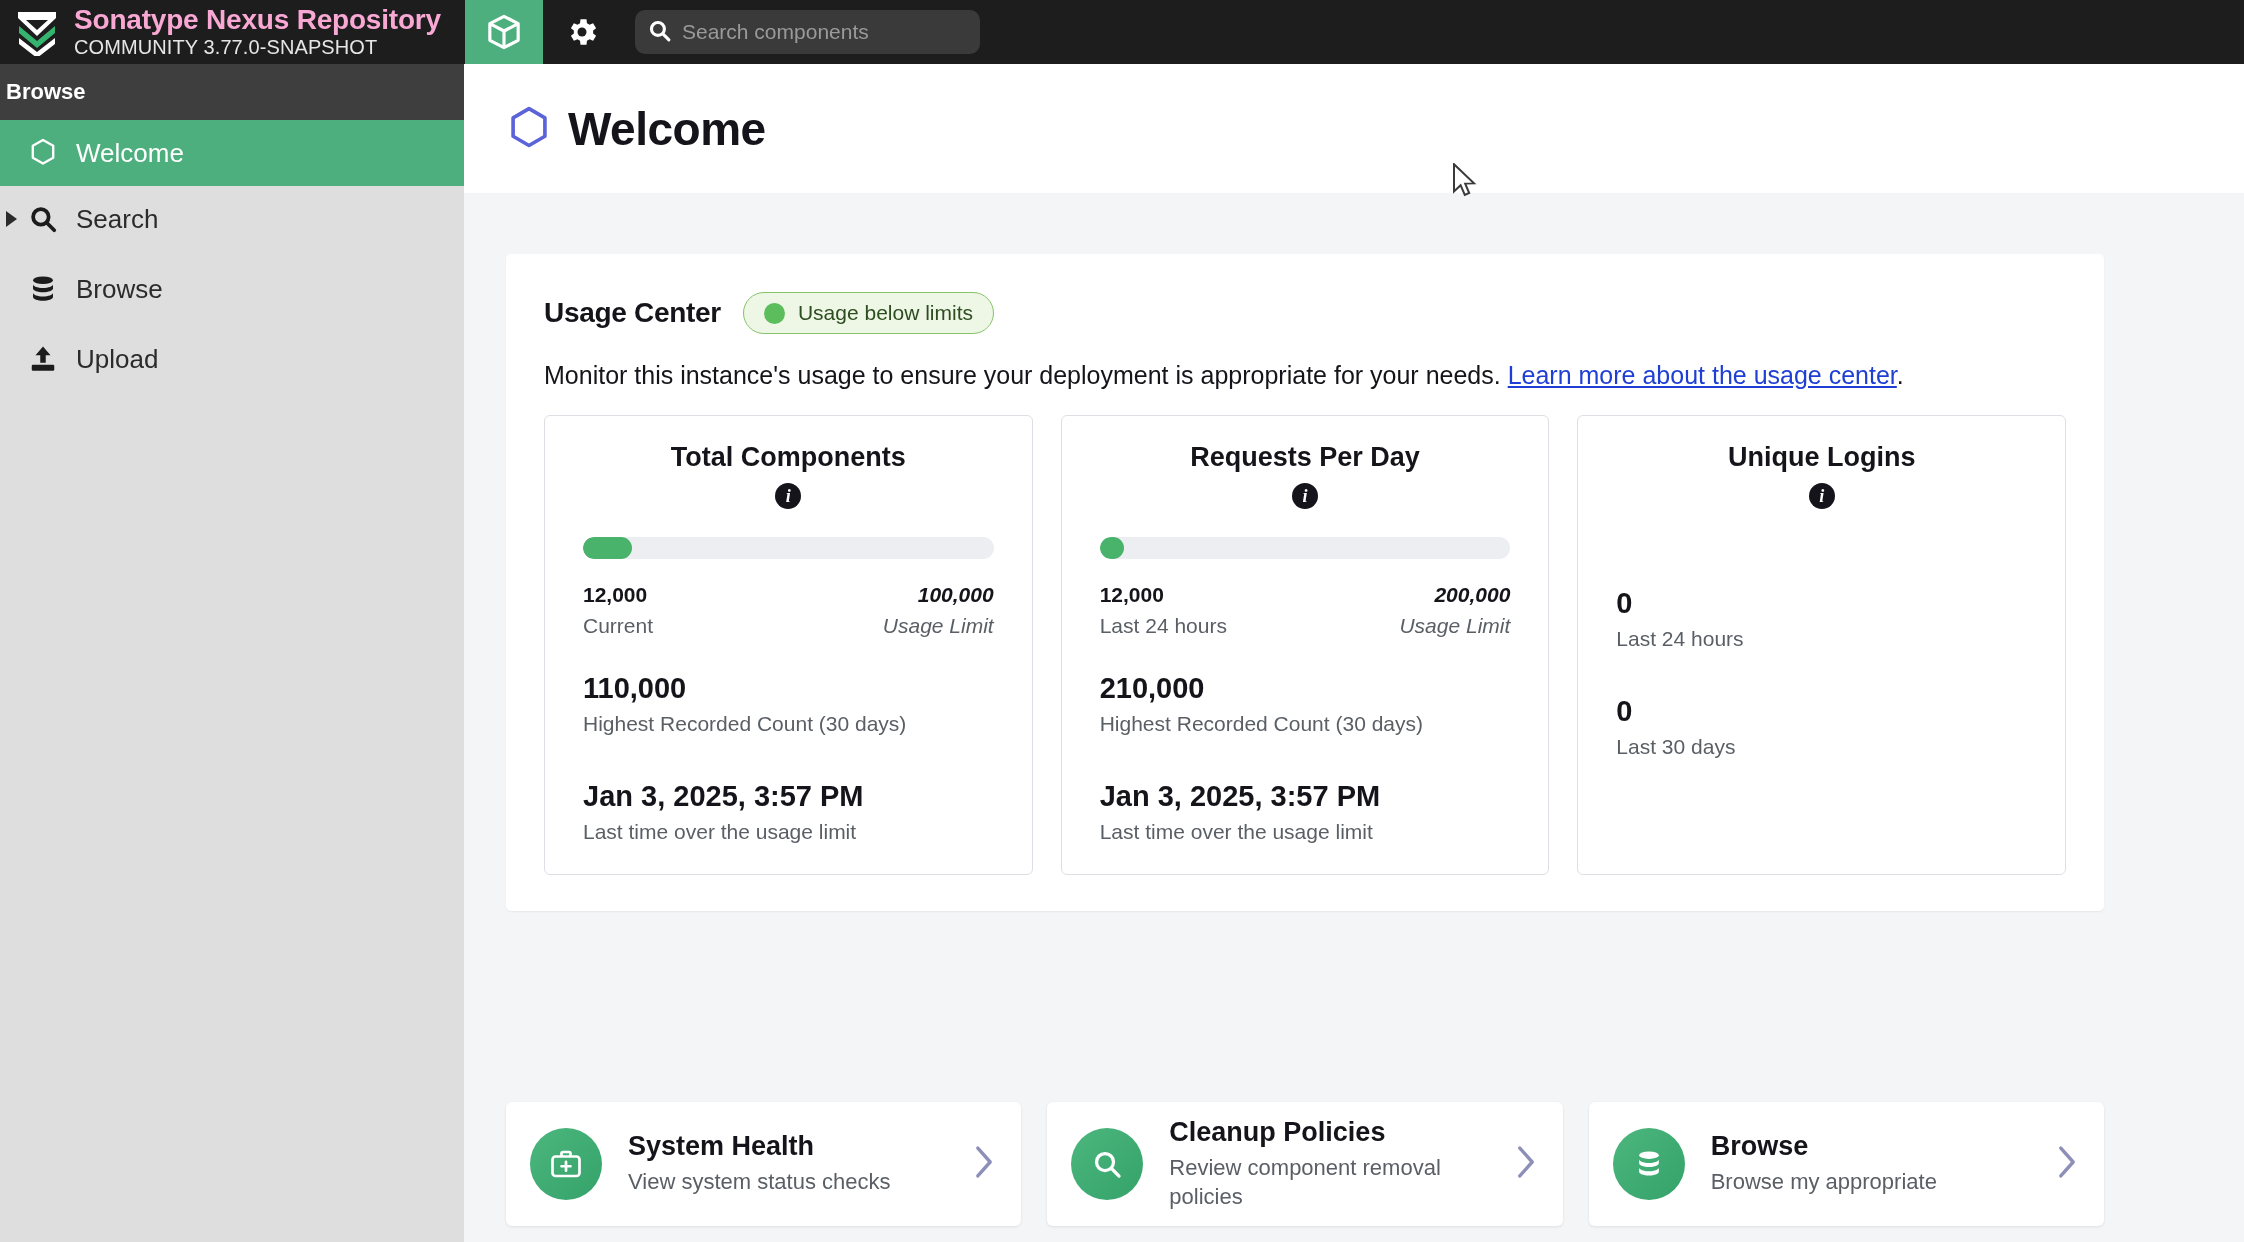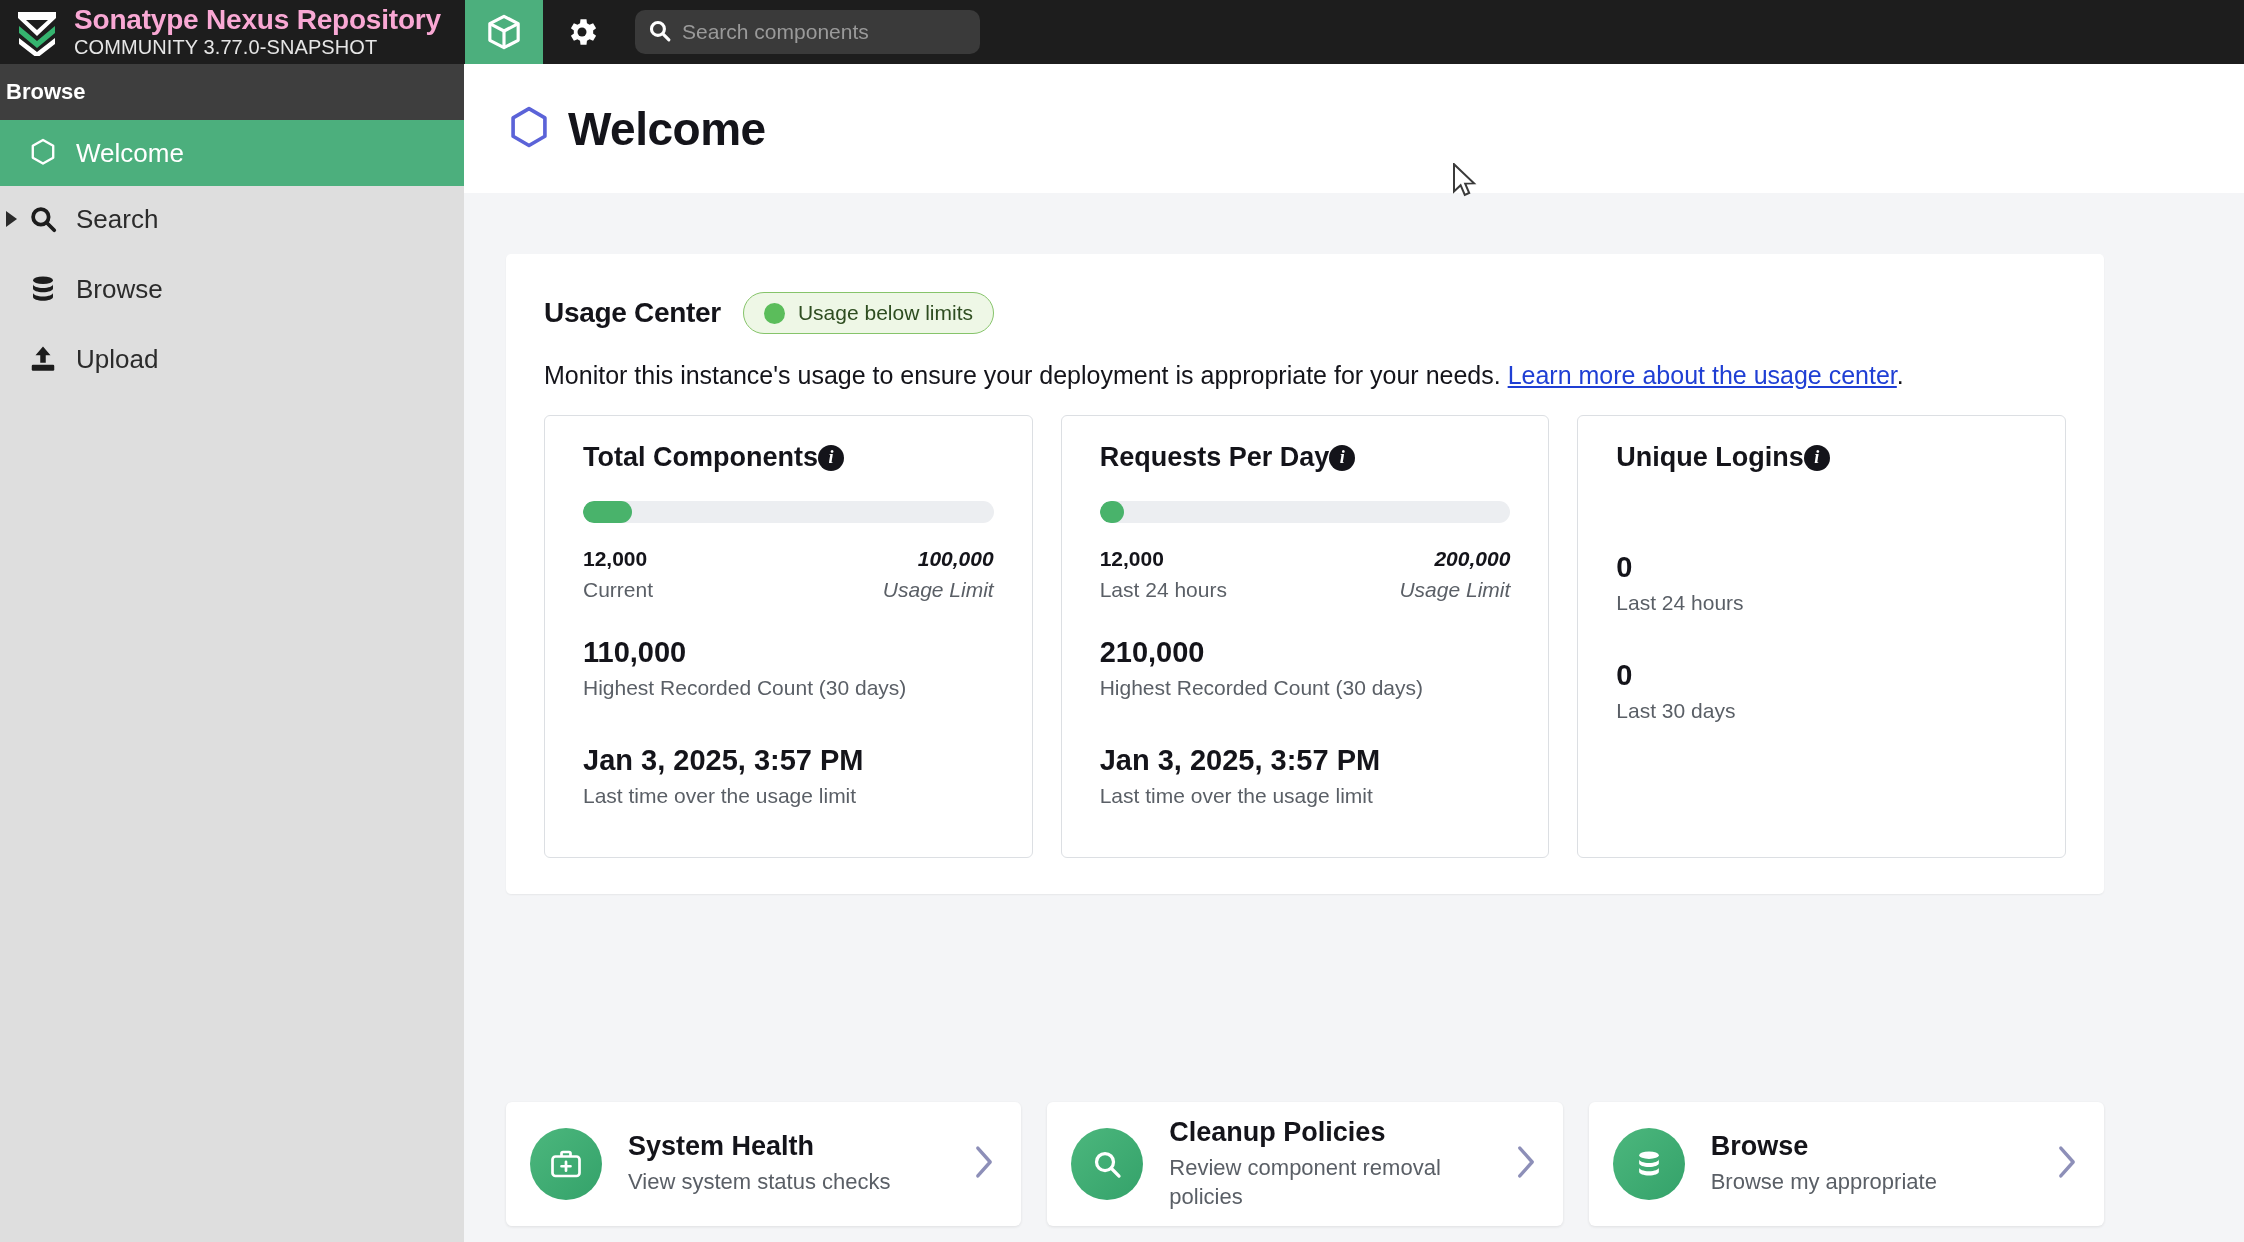--- a/index.html
+++ b/index.html
@@ -102,21 +102,21 @@
   .uc-desc a { color: #1f3fd4; text-decoration: underline; }
   .uc-sub { margin-top: 34px; font-size: 25px; font-weight: 700; color: #14141a; }
 
   .cards { display: flex; gap: 28px; margin-top: 24px; }
   .mcard {
     flex: 1 1 0; border: 1px solid #dcdfe3; border-radius: 6px;
     padding: 26px 38px 30px 38px; min-height: 443px;
   }
   .mcard-title {
     text-align: center; font-size: 27px; font-weight: 700; color: #14141a;
-    display: flex; align-items: center; justify-content: flex-start; 
+    display: flex; align-items: center; justify-content: flex-start; gap: 10px; flex-direction: column;
   }
   .info-i {
     width: 26px; height: 26px; border-radius: 50%; background: #14141a;
     color: #ffffff; font-size: 18px; font-weight: 700; font-style: italic;
     display: inline-flex; align-items: center; justify-content: center;
     font-family: "Liberation Serif", serif; flex: 0 0 26px;
   }
   .bar-track {
     margin-top: 28px; height: 22px; background: #eceef1; border-radius: 11px;
     overflow: hidden;

